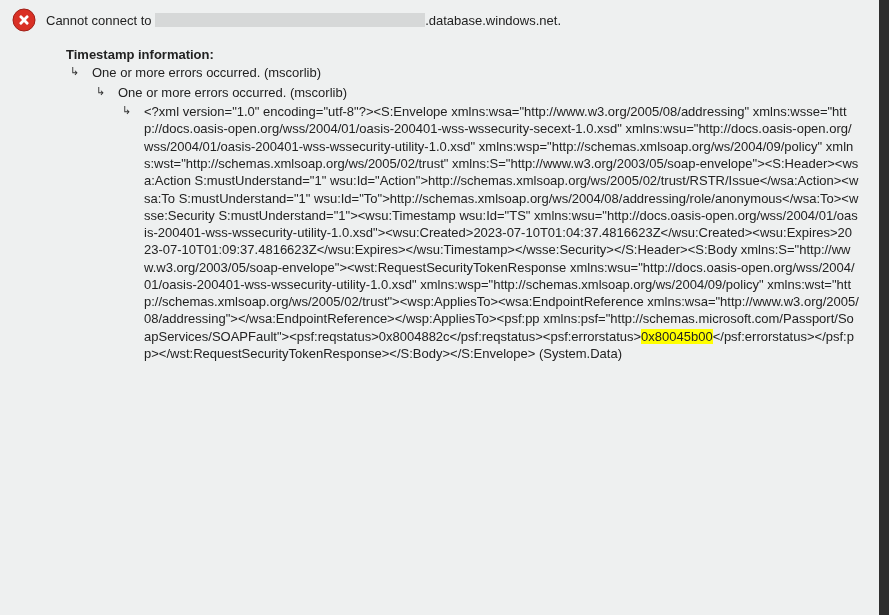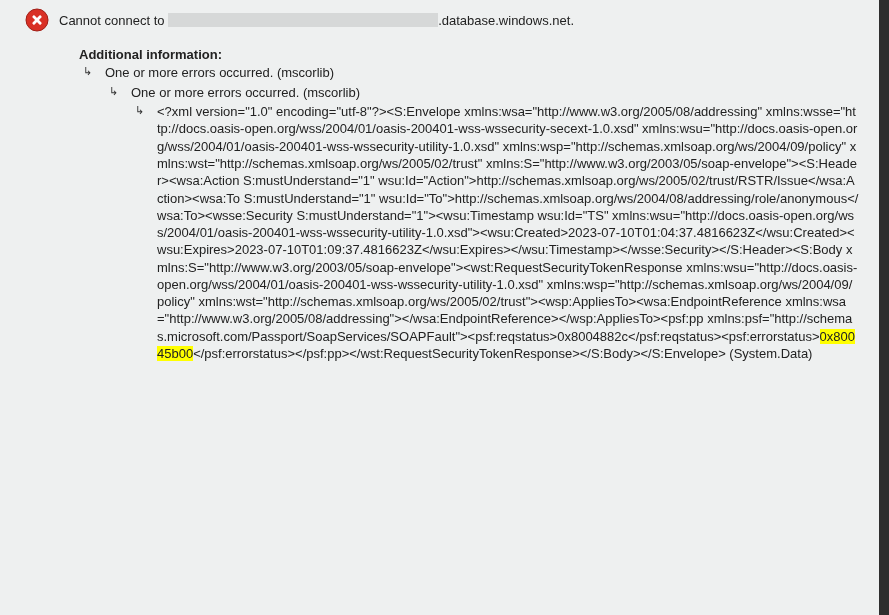--- a/index.html
+++ b/index.html
@@ -16,21 +16,21 @@
   }
   .side-stripe {
     position: absolute;
     top: 0;
     right: 0;
     width: 10px;
     height: 100%;
     background: #2e2e2e;
   }
   .content {
-    padding: 4px 30px 20px 53px;
+    padding: 4px 30px 20px 40px;
   }
   .error-row {
     display: flex;
     align-items: flex-start;
     gap: 10px;
   }
   .err-icon {
     flex: 0 0 auto;
     margin-top: 4px;
     margin-left: -28px;
@@ -97,21 +97,21 @@
         <circle cx="12" cy="12" r="11" fill="#d93025" stroke="#a01f17" stroke-width="1"></circle>
         <rect x="6.2" y="10.6" width="11.6" height="2.8" rx="1" fill="#ffffff" transform="rotate(45 12 12)"></rect>
         <rect x="6.2" y="10.6" width="11.6" height="2.8" rx="1" fill="#ffffff" transform="rotate(-45 12 12)"></rect>
       </svg>
     </span>
     <div class="main-msg">
       <span>Cannot connect to </span><span class="redact"></span><span>.database.windows.net.</span>
     </div>
   </div>
 
-  <div class="add-info">Additional information:</div>
+  <div class="add-info">Timestamp information:</div>
 
   <div class="tree-root">
     <div class="tree-node">
       <span class="tree-arrow">↳</span>
       <div class="tree-text">One or more errors occurred. (mscorlib)</div>
 
       <div class="tree-node">
         <span class="tree-arrow">↳</span>
         <div class="tree-text">One or more errors occurred. (mscorlib)</div>
 

